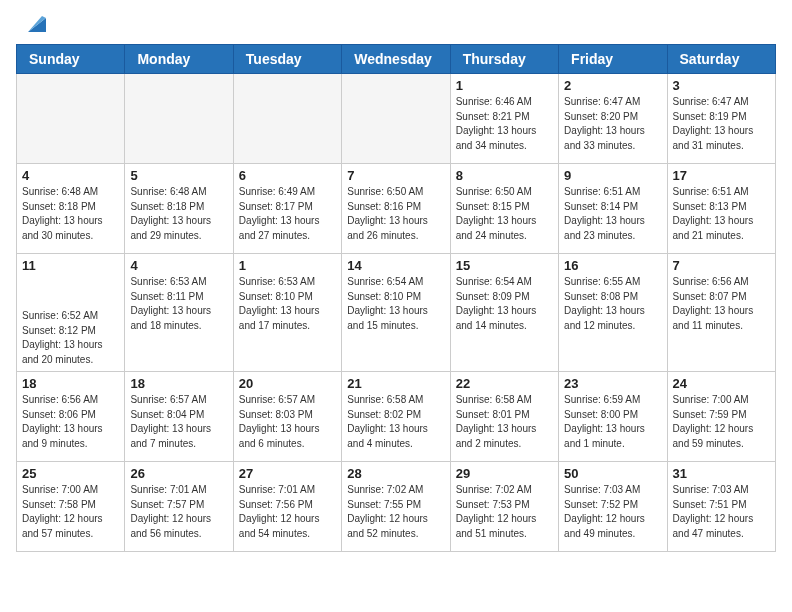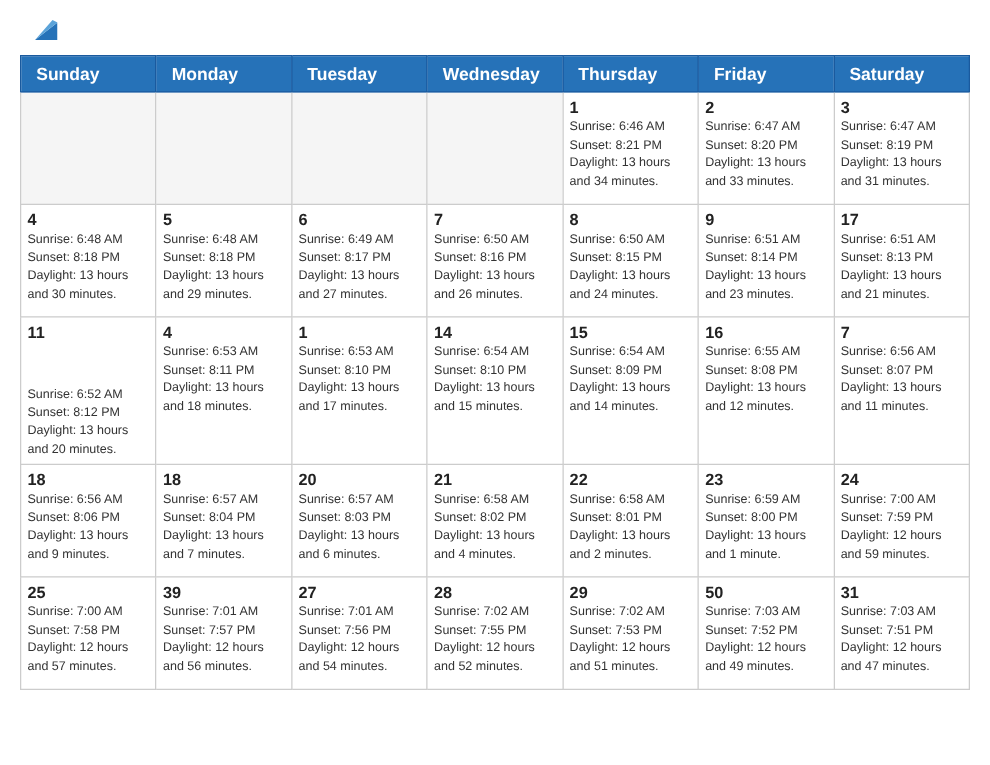--- a/index.html
+++ b/index.html
@@ -297,21 +297,21 @@
       </tr>
       <tr class="week-row">
         <td>
           <span class="day-number">25</span>
           <div class="day-info" style="white-space: pre-line;">Sunrise: 7:00 AM
 Sunset: 7:58 PM
 Daylight: 12 hours
 and 57 minutes.</div>
         </td>
         <td>
-          <span class="day-number">39</span>
+          <span class="day-number">26</span>
           <div class="day-info" style="white-space: pre-line;">Sunrise: 7:01 AM
 Sunset: 7:57 PM
 Daylight: 12 hours
 and 56 minutes.</div>
         </td>
         <td>
           <span class="day-number">27</span>
           <div class="day-info" style="white-space: pre-line;">Sunrise: 7:01 AM
 Sunset: 7:56 PM
 Daylight: 12 hours

